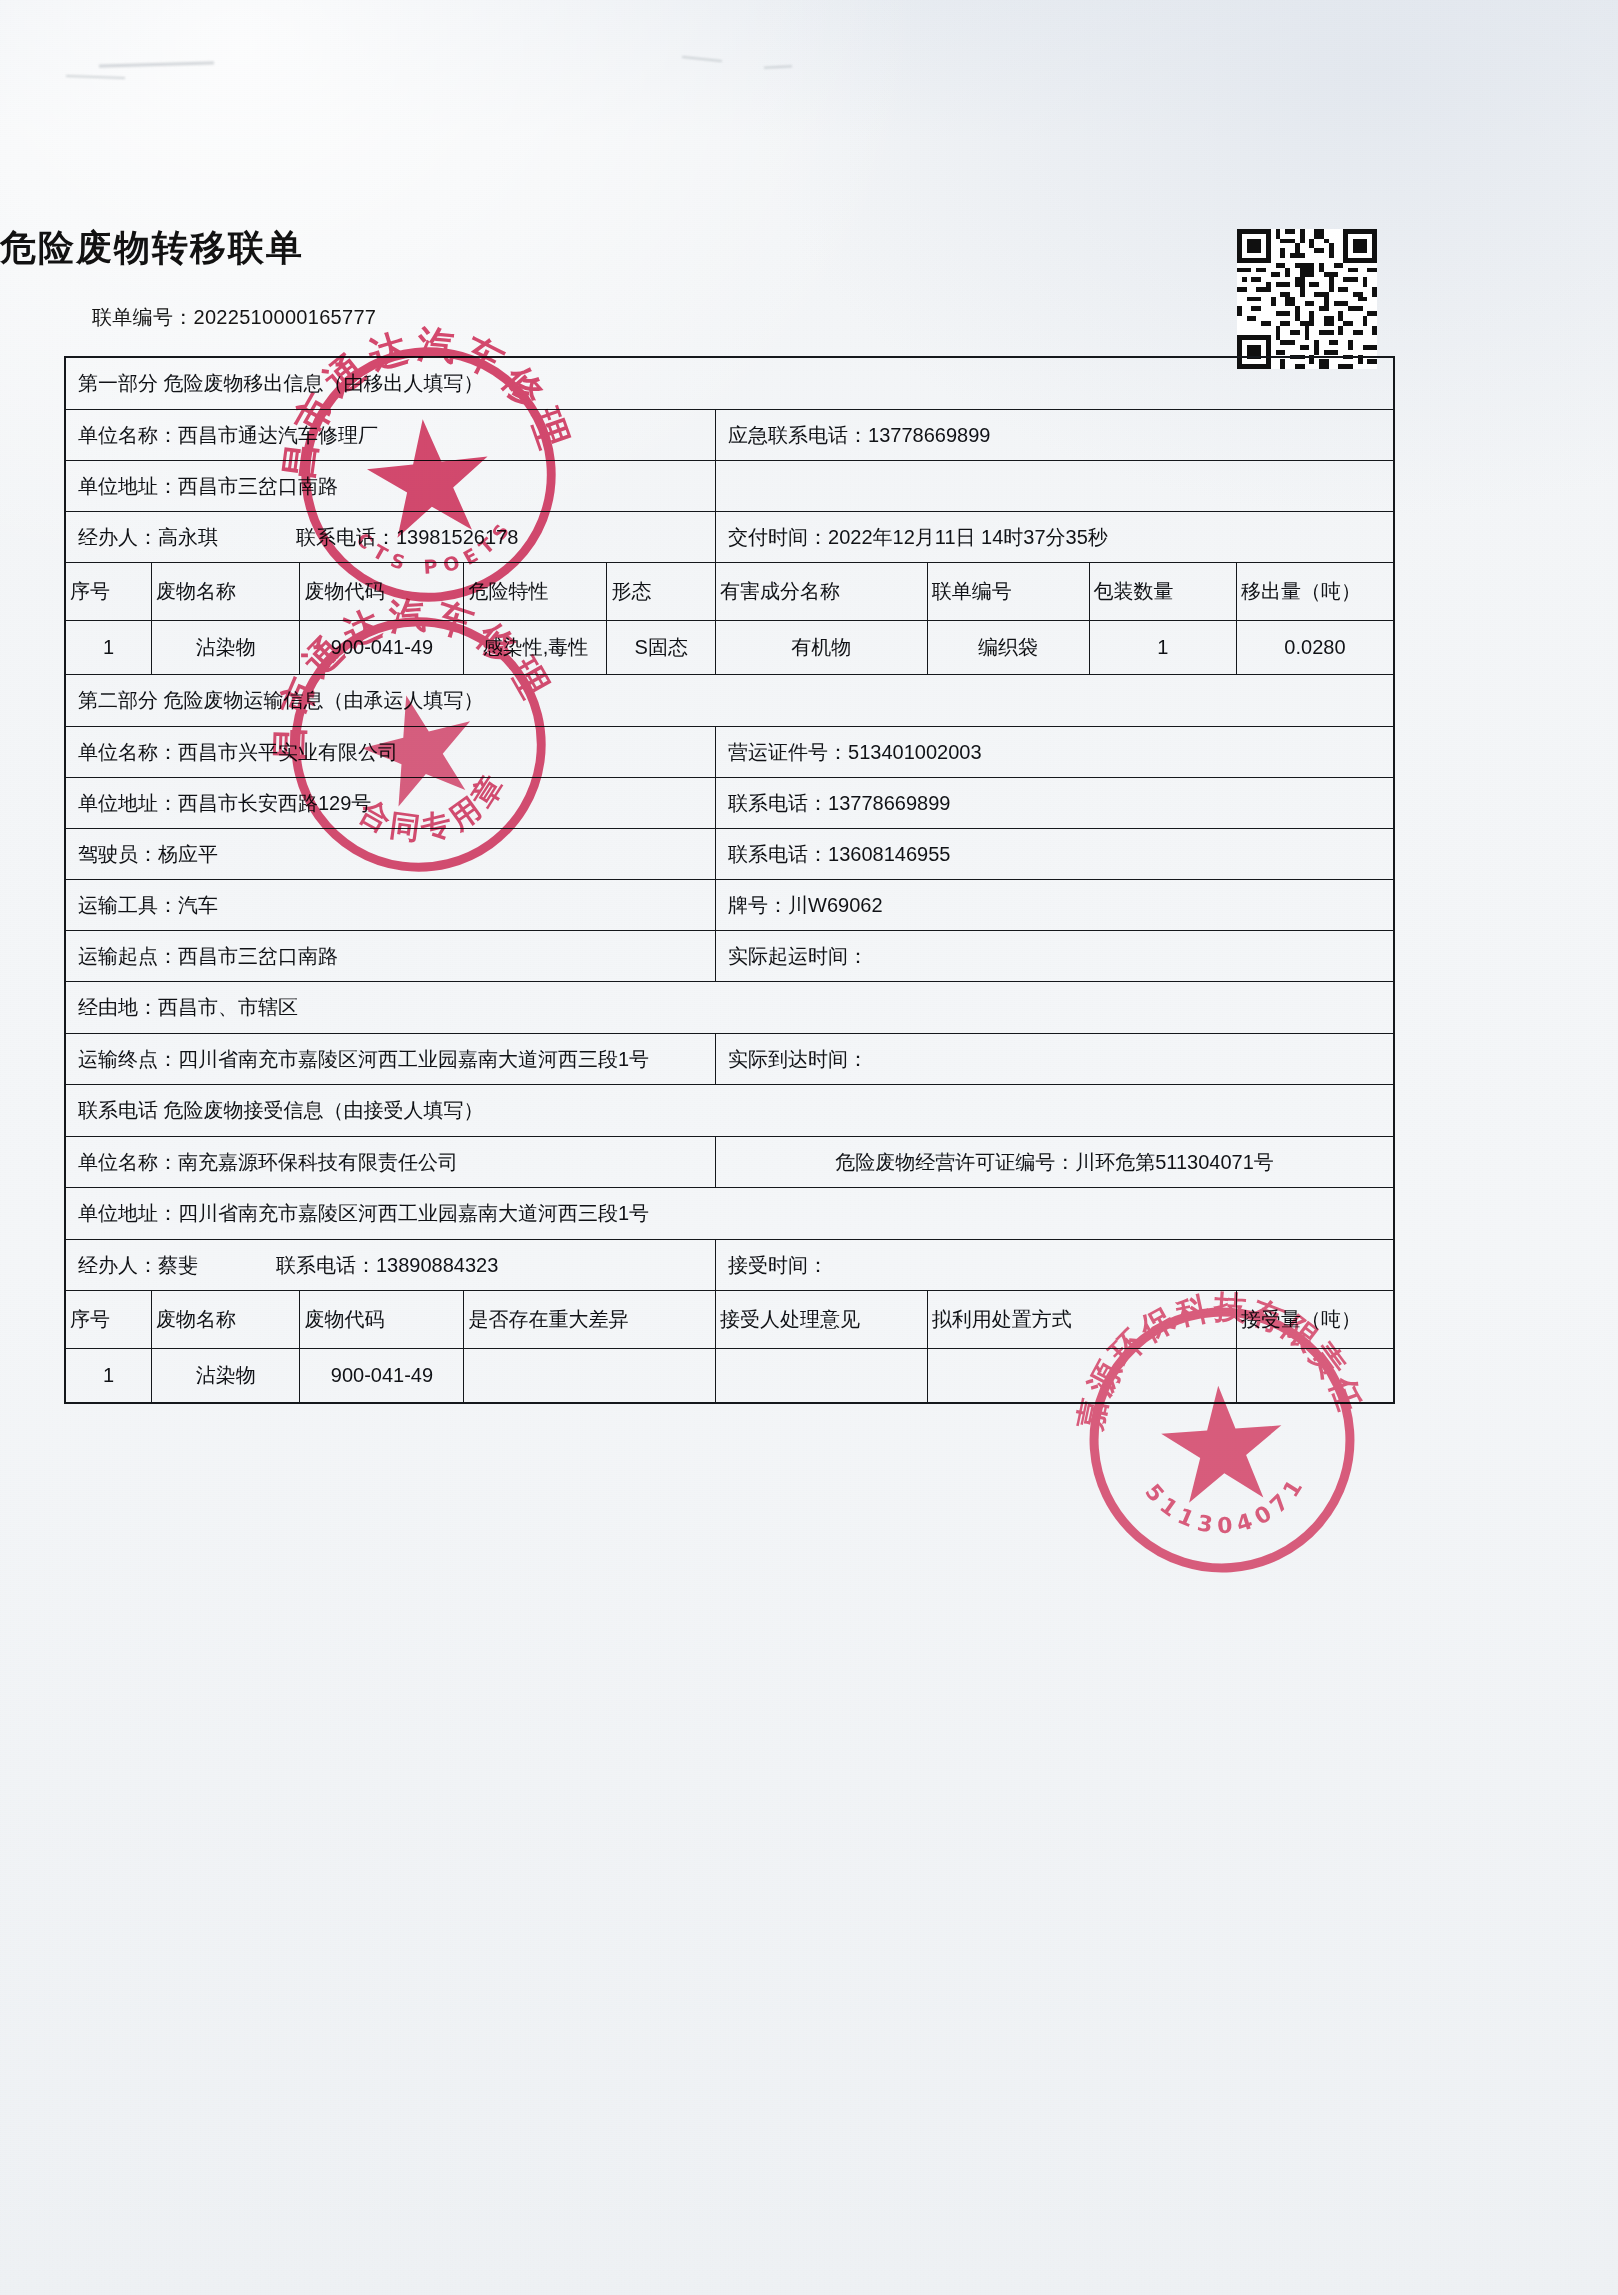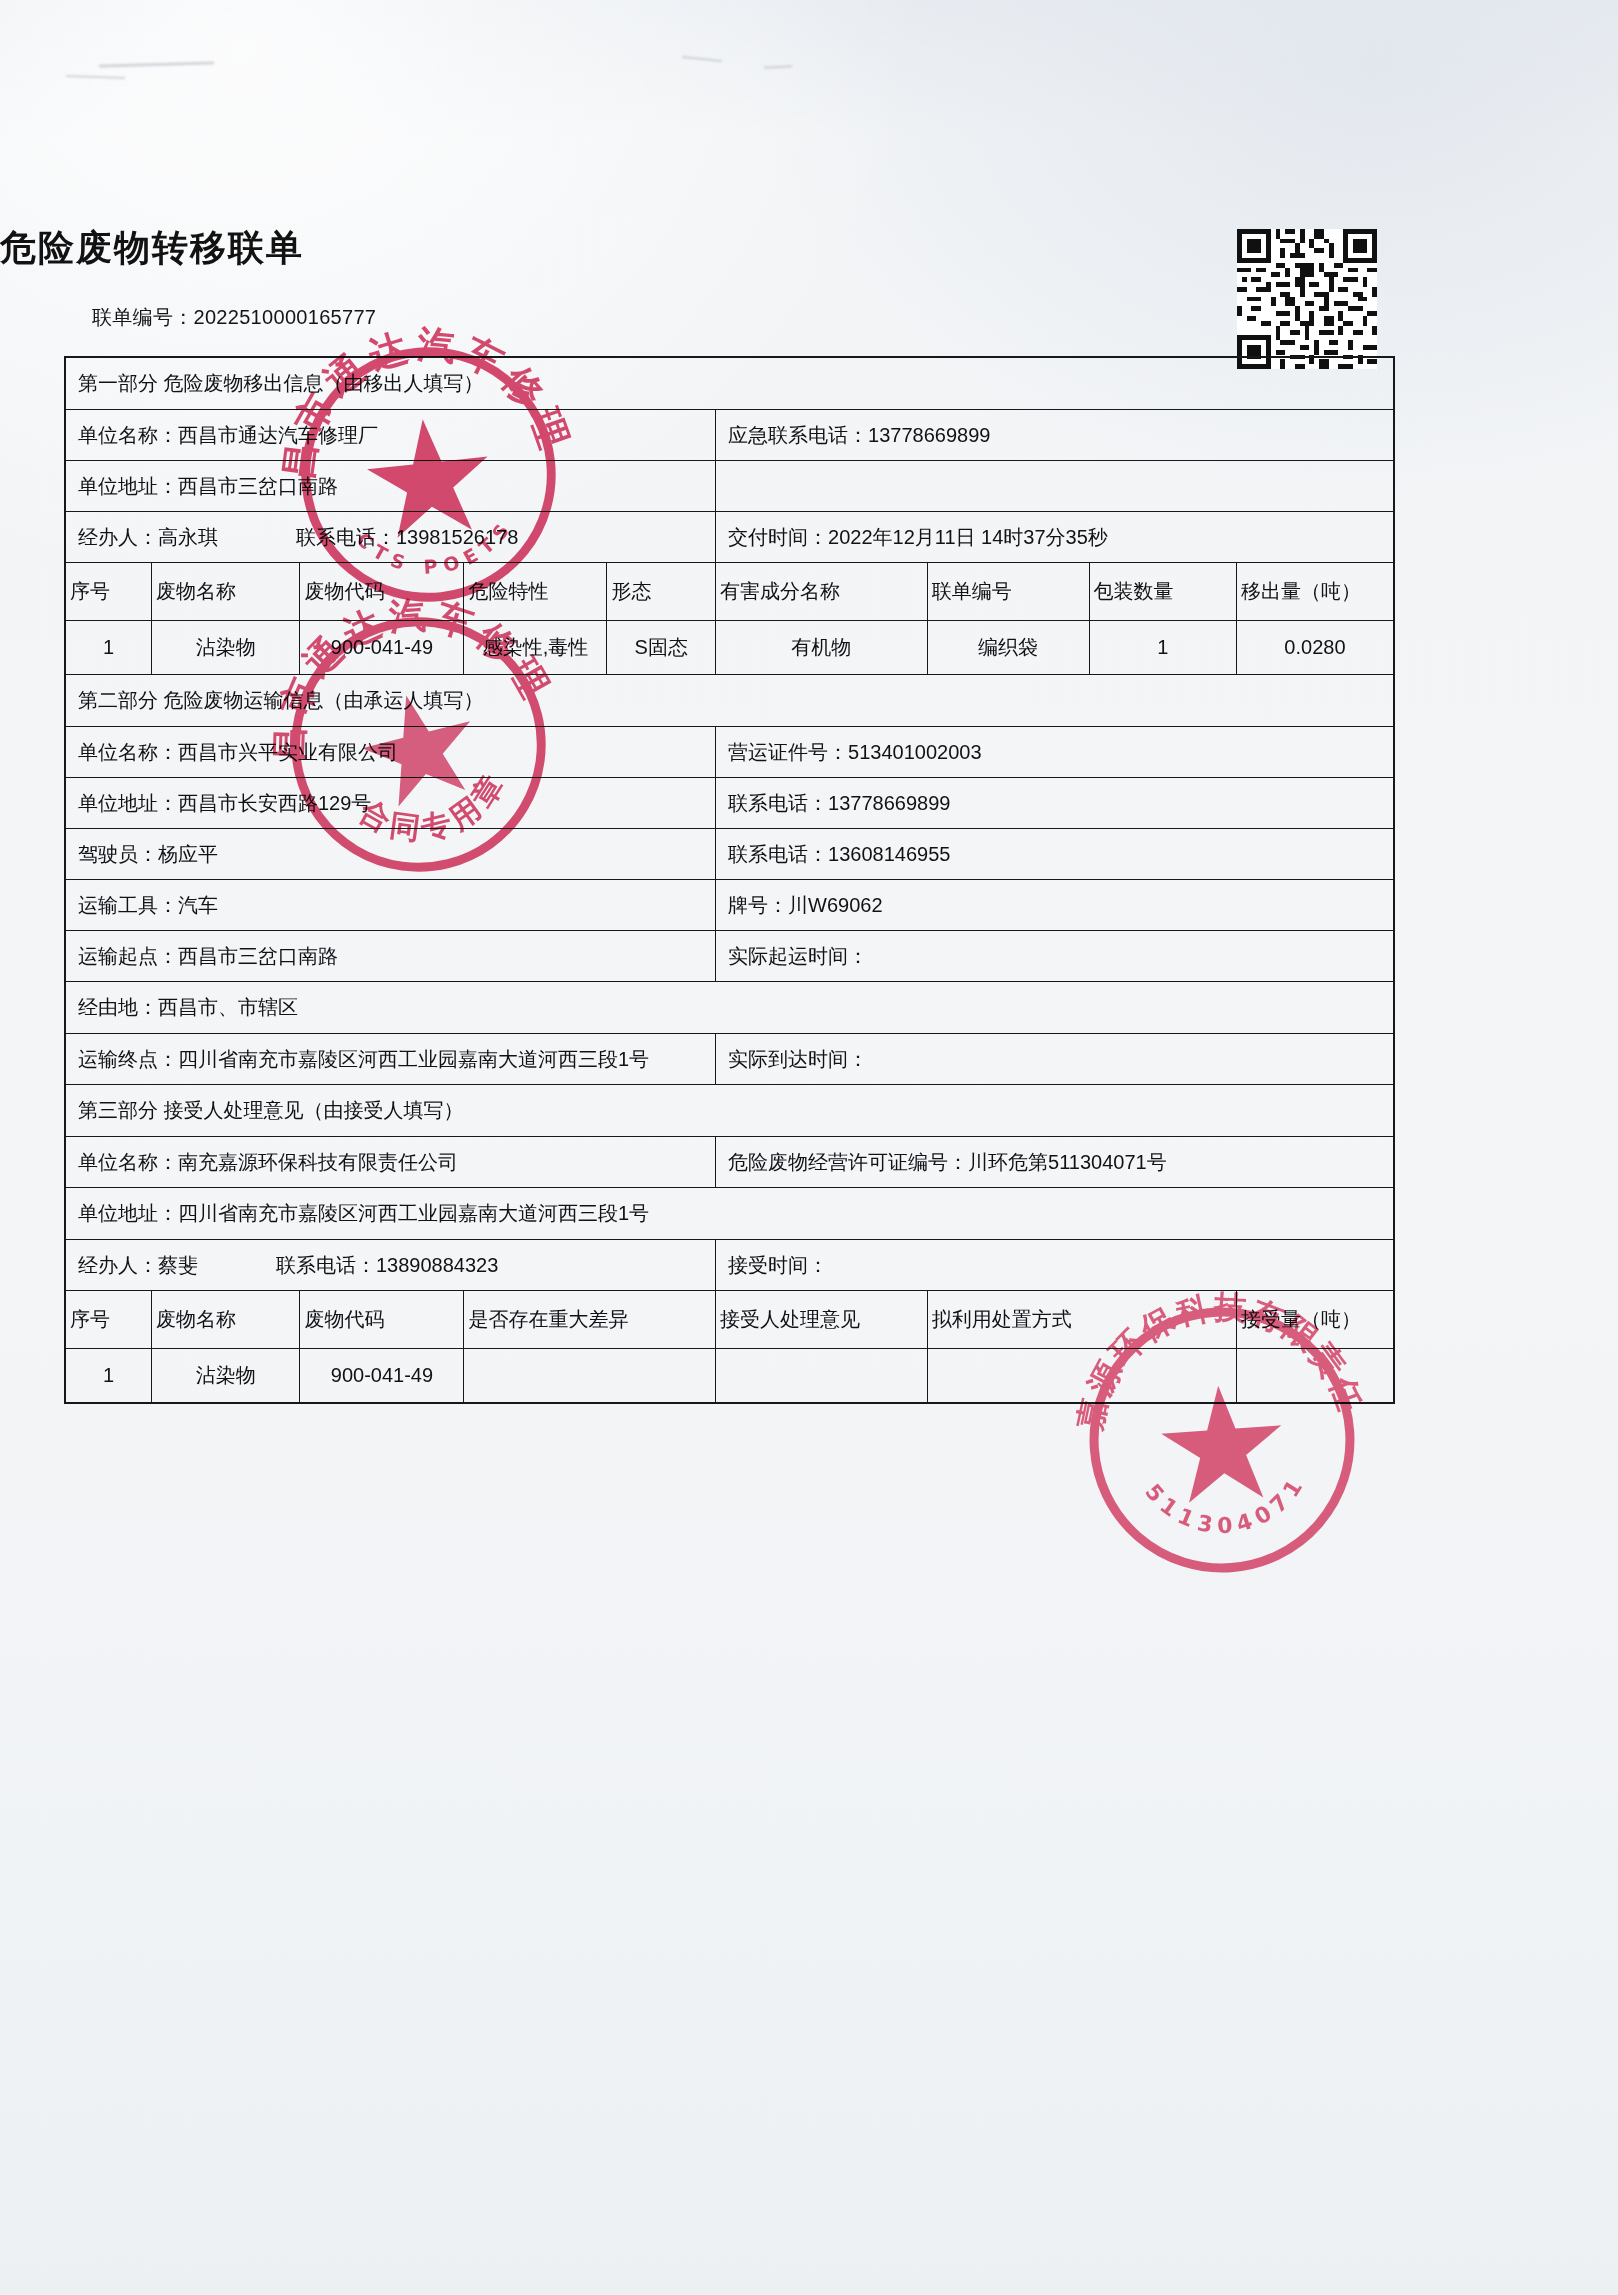--- a/index.html
+++ b/index.html
@@ -103,21 +103,21 @@
     text-align: left;
     padding: 0 4px;
     height: 57px;
   }
   .sheet td.cell {
     text-align: center;
     padding: 0 4px;
     height: 53px;
   }
   .inline-gap { display: inline-block; width: 78px; }
-  .nowrap { white-space: nowrap; }
+  .nowrap { white-space: nowrap; text-align: center; }
 
   
   .seal {
     position: absolute;
     pointer-events: none;
     mix-blend-mode: multiply;
   }
   .seal svg { display: block; width: 100%; height: 100%; overflow: visible; }
   .seal-a { left: 264px;  top: 310px;  width: 329px; height: 329px; transform: rotate(-6deg); opacity: .88; }
   .seal-b { left: 254px;  top: 580px;  width: 329px; height: 329px; transform: rotate(-14deg); opacity: .86; }
@@ -330,21 +330,21 @@
       </tr>
       <tr>
         <td class="sec" colspan="9">经由地：西昌市、市辖区</td>
       </tr>
       <tr>
         <td colspan="5">运输终点：四川省南充市嘉陵区河西工业园嘉南大道河西三段1号</td>
         <td colspan="4">实际到达时间：</td>
       </tr>
 
       <tr>
-        <td class="sec" colspan="9">第三部分 接受人处理意见（由接受人填写）</td>
+        <td class="sec" colspan="9">联系电话 危险废物接受信息（由接受人填写）</td>
       </tr>
       <tr>
         <td colspan="5">单位名称：南充嘉源环保科技有限责任公司</td>
         <td colspan="4" class="nowrap">危险废物经营许可证编号：川环危第511304071号</td>
       </tr>
       <tr>
         <td class="sec" colspan="9">单位地址：四川省南充市嘉陵区河西工业园嘉南大道河西三段1号</td>
       </tr>
       <tr>
         <td colspan="5">

